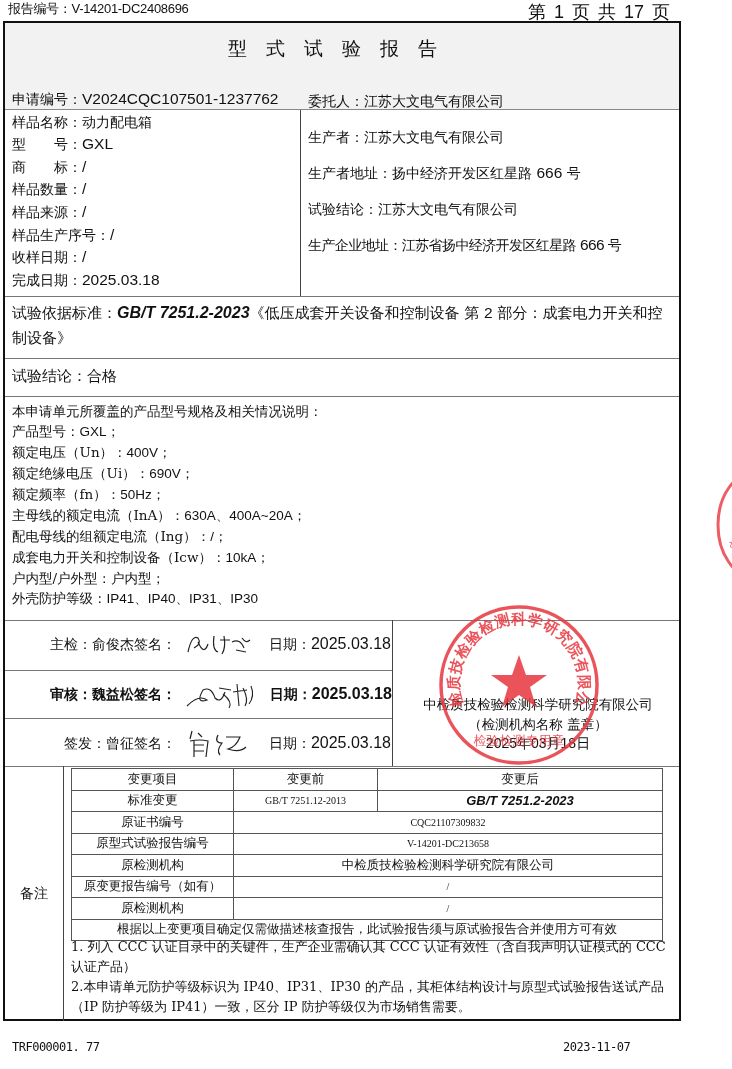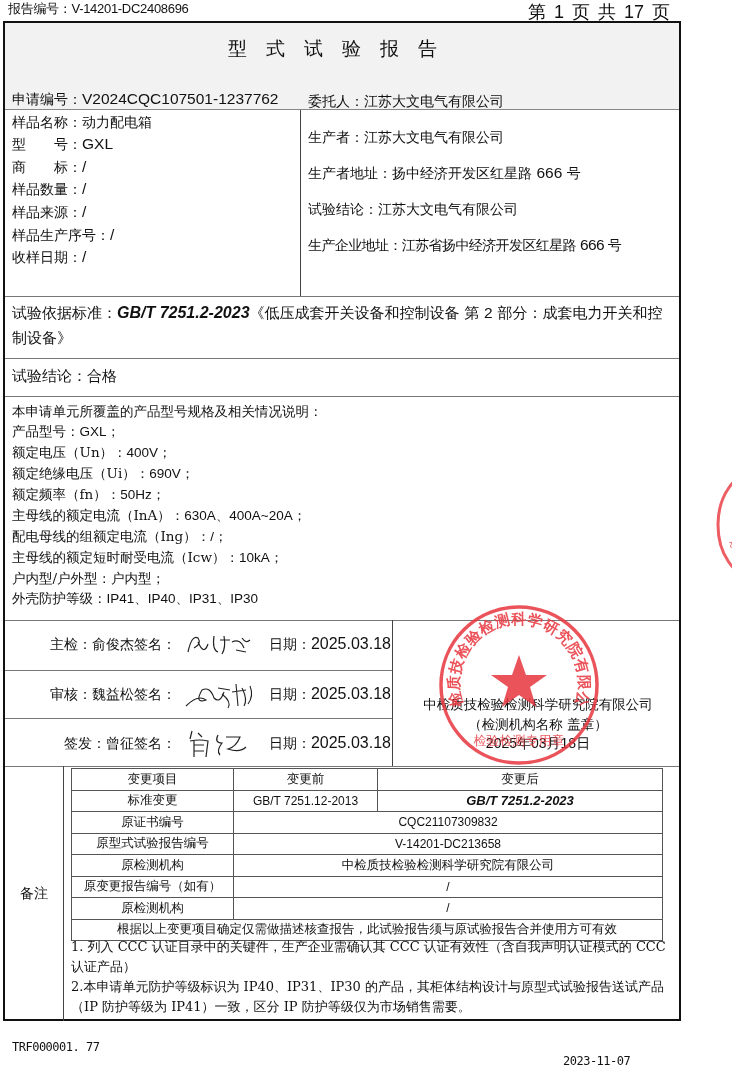--- a/index.html
+++ b/index.html
@@ -41,27 +41,27 @@
   .sig-row .dt { font-family: "Liberation Sans", sans-serif; font-size: 16px; }
 
   .org { left: 396px; width: 284px; text-align: center; font-size: 13.5px; line-height: 20px; }
 
   .remark-label { left: 5px; top: 766px; width: 58px; height: 255px; display: flex; align-items: center; justify-content: center; font-size: 14px; }
 
   table.chg { position: absolute; left: 71px; top: 768px; width: 592px; border-collapse: collapse; font-size: 12.5px; }
   table.chg td { border: 1px solid #555; height: 21.5px; text-align: center; padding: 0 4px; white-space: nowrap; }
   table.chg td.c1 { width: 162px; }
   table.chg td.c2 { width: 144px; }
-  table.chg td.mono { font-family: Liberation Sans, sans-serif; font-size: 12px; }
+  table.chg td.mono { font-family: Liberation Serif, serif; font-size: 10px; }
   table.chg td.bi { font-family: "Liberation Sans", sans-serif; font-weight: bold; font-style: italic; font-size: 13px; }
 
   .notes { left: 71px; top: 937px; width: 604px; font-size: 13px; line-height: 20px; }
 
   .foot-l { left: 12px; top: 1040px; font-size: 12px; font-family: "DejaVu Sans Mono", monospace; letter-spacing: -0.5px; }
-  .foot-r { left: 563px; top: 1040px; font-size: 12px; font-family: "DejaVu Sans Mono", monospace; letter-spacing: -0.5px; margin-top: 14px; }
+  .foot-r { left: 563px; top: 1040px; font-size: 12px; font-family: "DejaVu Sans Mono", monospace; letter-spacing: -0.5px; }
 
   .stamp { left: 437px; top: 603px; width: 164px; height: 164px; }
   .stamp2 { left: 714px; top: 470px; width: 80px; height: 110px; }
 </style>
 </head>
 <body>
 
 <div class="abs hdr-left">报告编号：V-14201-DC2408696</div>
 <div class="abs hdr-right">第 1 页  共 17 页</div>
 
@@ -82,20 +82,21 @@
 
 <div class="abs info-left">
   <div class="row"><span>申请编号：</span><span class="num">V2024CQC107501-1237762</span></div>
   <div class="row"><span>样品名称：</span><span>动力配电箱</span></div>
   <div class="row"><span>型　　号：</span><span class="num">GXL</span></div>
   <div class="row"><span>商　　标：</span><span class="num">/</span></div>
   <div class="row"><span>样品数量：</span><span class="num">/</span></div>
   <div class="row"><span>样品来源：</span><span class="num">/</span></div>
   <div class="row"><span>样品生产序号：</span><span class="num">/</span></div>
   <div class="row"><span>收样日期：</span><span class="num">/</span></div>
+  <div class="row"><span>完成日期：</span><span class="num">2025.03.18</span></div>
 </div>
 
 <div class="abs info-right">
   <div class="row"><span>委托人：</span><span>江苏大文电气有限公司</span></div>
   <div class="row"><span>生产者：</span><span>江苏大文电气有限公司</span></div>
   <div class="row"><span>生产者地址：</span><span>扬中经济开发区红星路</span> <span class="num">666</span> <span>号</span></div>
   <div class="row"><span>试验结论：</span><span>江苏大文电气有限公司</span></div>
   <div class="row" style="letter-spacing:-0.6px;"><span>生产企业地址：</span><span>江苏省扬中经济开发区红星路</span> <span class="num">666</span> <span>号</span></div>
 </div>
 
@@ -108,35 +109,35 @@
 </div>
 
 <div class="abs spec">
   <div class="row">本申请单元所覆盖的产品型号规格及相关情况说明：</div>
   <div class="row"><span>产品型号：</span><span class="sans">GXL；</span></div>
   <div class="row"><span>额定电压（Un）：</span><span class="sans">400V；</span></div>
   <div class="row"><span>额定绝缘电压（Ui）：</span><span class="sans">690V；</span></div>
   <div class="row"><span>额定频率（fn）：</span><span class="sans">50Hz；</span></div>
   <div class="row"><span>主母线的额定电流（InA）：</span><span class="sans">630A、400A~20A；</span></div>
   <div class="row"><span>配电母线的组额定电流（Ing）：</span><span class="sans">/；</span></div>
-  <div class="row"><span>主母线的额定短时耐受电流（Icw）：</span><span class="sans">10kA；</span></div>
+  <div class="row"><span>成套电力开关和控制设备（Icw）：</span><span class="sans">10kA；</span></div>
   <div class="row"><span>户内型/户外型：</span><span>户内型；</span></div>
   <div class="row"><span>外壳防护等级：</span><span class="sans">IP41、IP40、IP31、IP30</span></div>
 </div>
 
 <div class="abs sig-row" style="top:630px;">
   <span class="lbl">主检：俞俊杰</span><span class="sgn">签名：</span>
   <span class="sign-img">
     <svg width="80" height="30" viewBox="0 0 80 30">
         <path d="M4 22 Q8 4 14 8 Q18 14 10 18 M14 12 Q20 26 24 14 M30 6 Q28 20 34 22 M36 10 L46 10 M40 6 Q42 18 38 24 M48 12 Q56 8 60 18 M52 20 L62 22 M58 8 Q62 14 66 10" fill="none" stroke="#222" stroke-width="1.2"></path>
       </svg>
   </span>
   <span>日期：</span><span class="dt">2025.03.18</span>
 </div>
-<div class="abs sig-row" style="top:680px;">
+<div class="abs sig-row" style="top:680px;font-weight:bold;">
   <span class="lbl">审核：魏益松</span><span class="sgn">签名：</span>
   <span class="sign-img">
     <svg width="80" height="30" viewBox="0 0 80 30">
         <path d="M2 26 Q14 14 22 20 Q10 24 18 10 Q26 6 30 18 Q36 24 40 12 M34 8 L46 10 M38 14 Q48 22 44 28 M52 4 L54 26 M48 12 L62 10 M58 8 Q64 20 60 26 M66 6 Q70 16 64 24" fill="none" stroke="#222" stroke-width="1.1"></path>
       </svg>
   </span>
   <span>日期：</span><span class="dt">2025.03.18</span>
 </div>
 <div class="abs sig-row" style="top:729px;">
   <span class="lbl">签发：曾征</span><span class="sgn">签名：</span>

